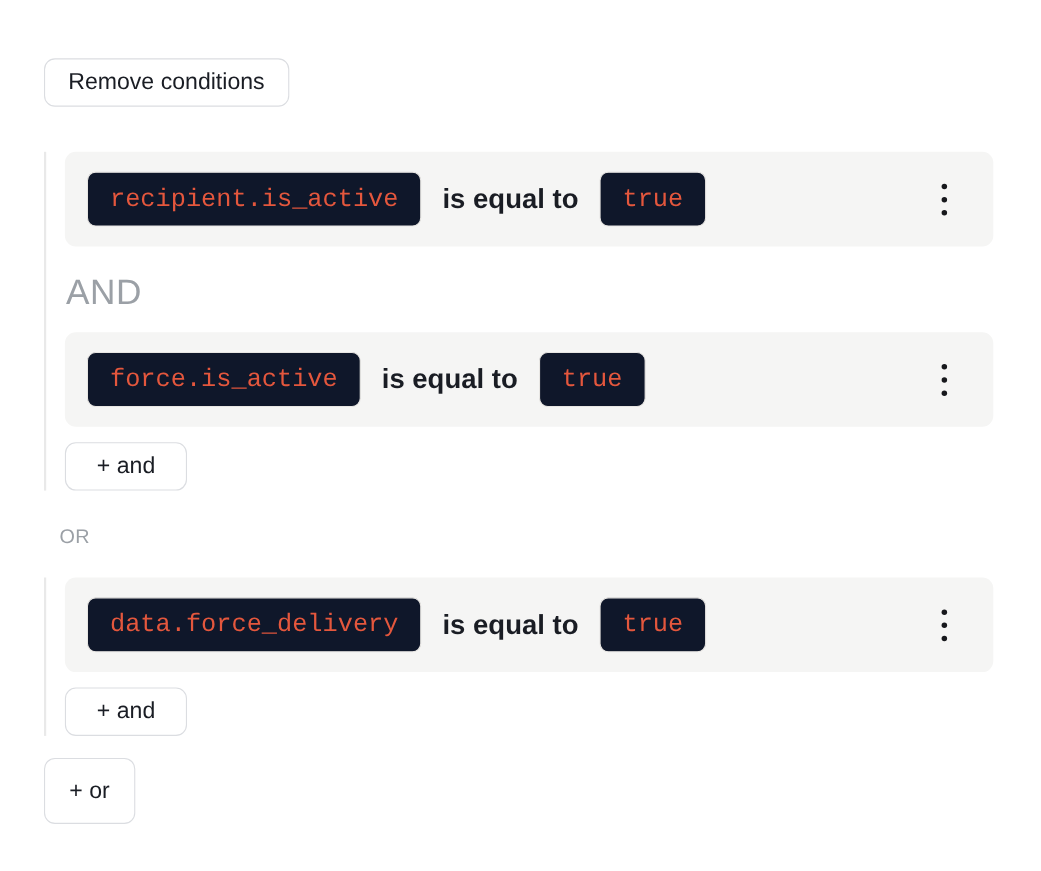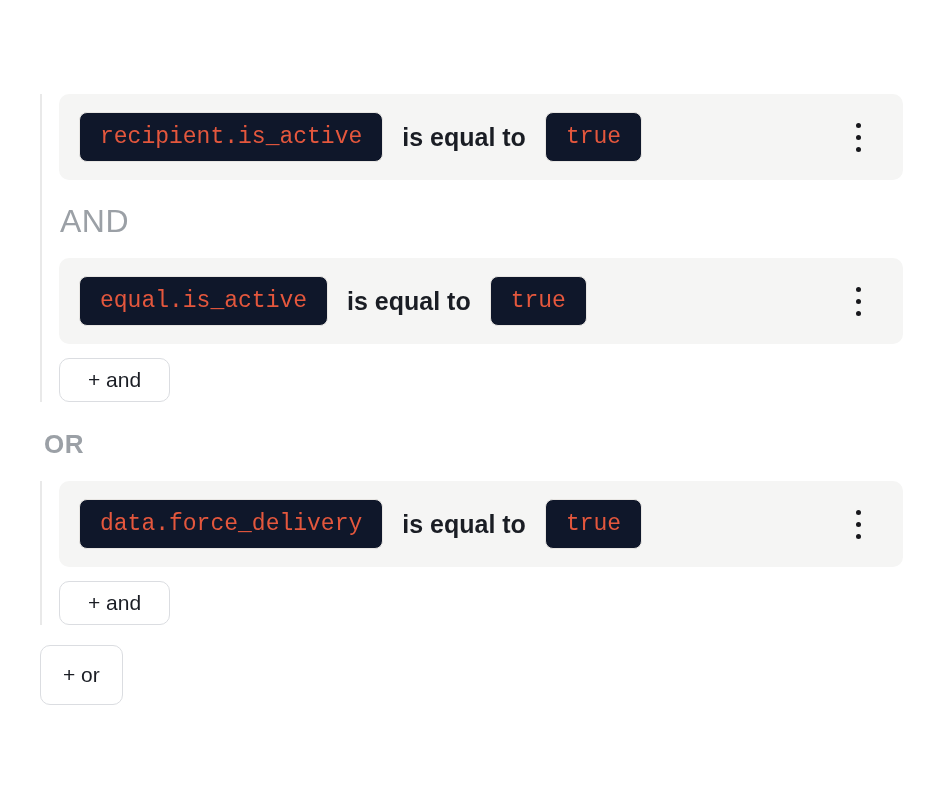--- a/index.html
+++ b/index.html
@@ -72,34 +72,35 @@
   .kebab-icon{display:flex;flex-direction:column;gap:7px;align-items:center;}
   .dot{width:5px;height:5px;border-radius:50%;background:var(--kebab-dot);}
 
   .joiner{
     font-size:32px;line-height:30px;font-weight:500;
     color:var(--muted-label);
     margin:26px 0 22px 1px;
     letter-spacing:0.5px;
   }
   .or-joiner{
-    font-size:26px;line-height:30px;font-weight:700;
+    font-size:18px;line-height:30px;font-weight:400;
     color:var(--muted-label);
-    margin:27px 0 22px 4px;
+    margin:27px 0 22px 14px;
     letter-spacing:0.5px;
   }
   .add-and{margin-top:14px;padding:9px 28px;}
   .add-or{margin-top:20px;padding:17px 22px;}
 </style>
 </head>
 <body>
 
 <div class="container">
 
   <div class="header">
+    <button class="btn">Remove conditions</button>
   </div>
 
   <div class="conditions">
 
     
     <div class="group">
 
       <div class="cond-row">
         <span class="chip">recipient.is_active</span>
         <span class="operator">is equal to</span>
@@ -109,21 +110,21 @@
             <span class="dot"></span>
             <span class="dot"></span>
             <span class="dot"></span>
           </span>
         </button>
       </div>
 
       <div class="joiner">AND</div>
 
       <div class="cond-row">
-        <span class="chip">equal.is_active</span>
+        <span class="chip">force.is_active</span>
         <span class="operator">is equal to</span>
         <span class="chip">true</span>
         <button class="kebab" aria-label="Condition menu">
           <span class="kebab-icon">
             <span class="dot"></span>
             <span class="dot"></span>
             <span class="dot"></span>
           </span>
         </button>
       </div>

